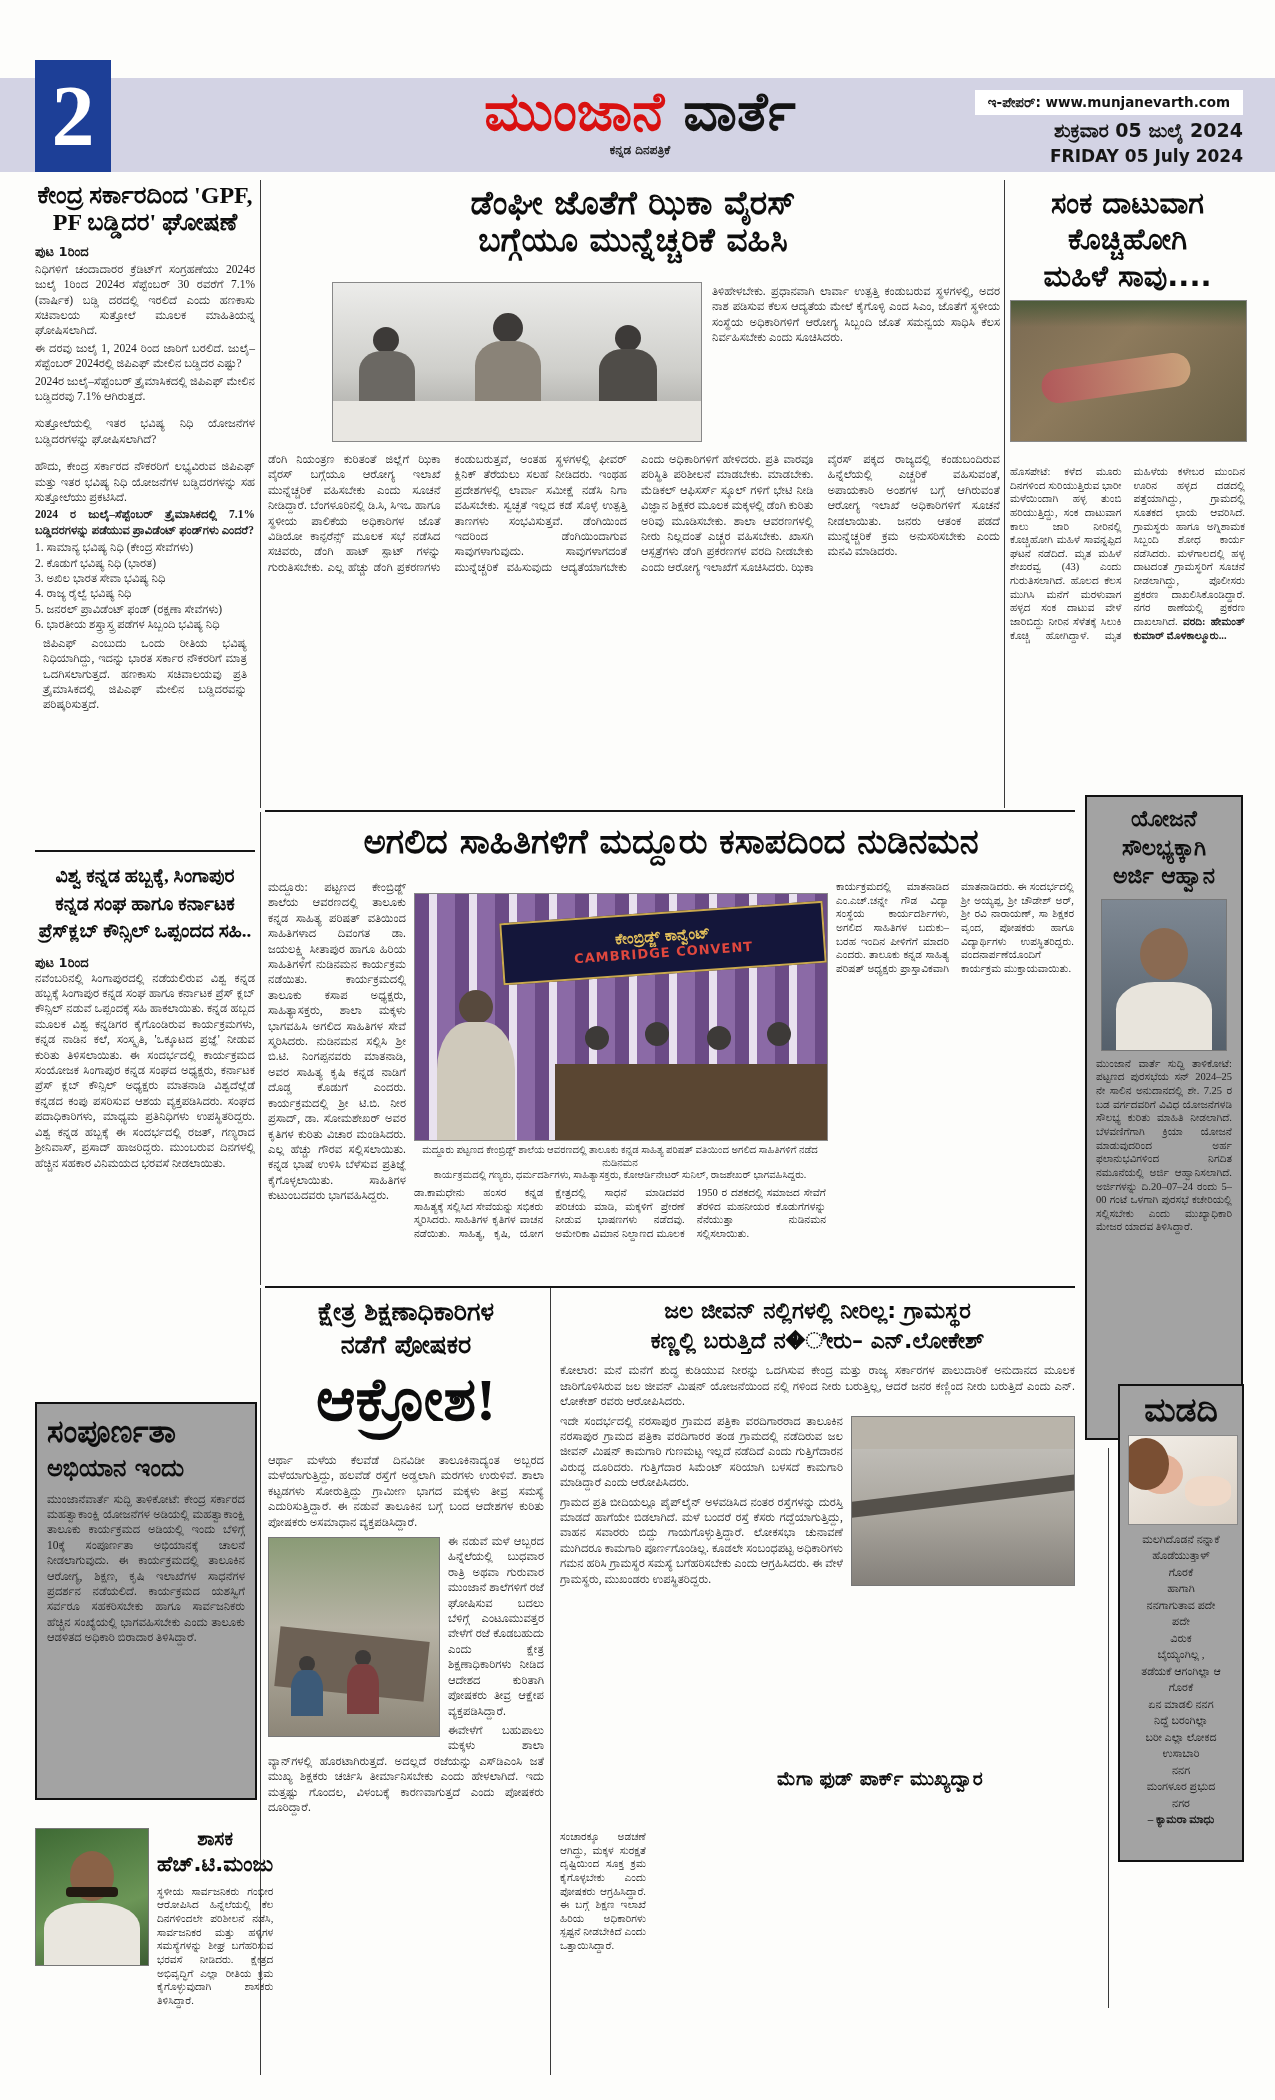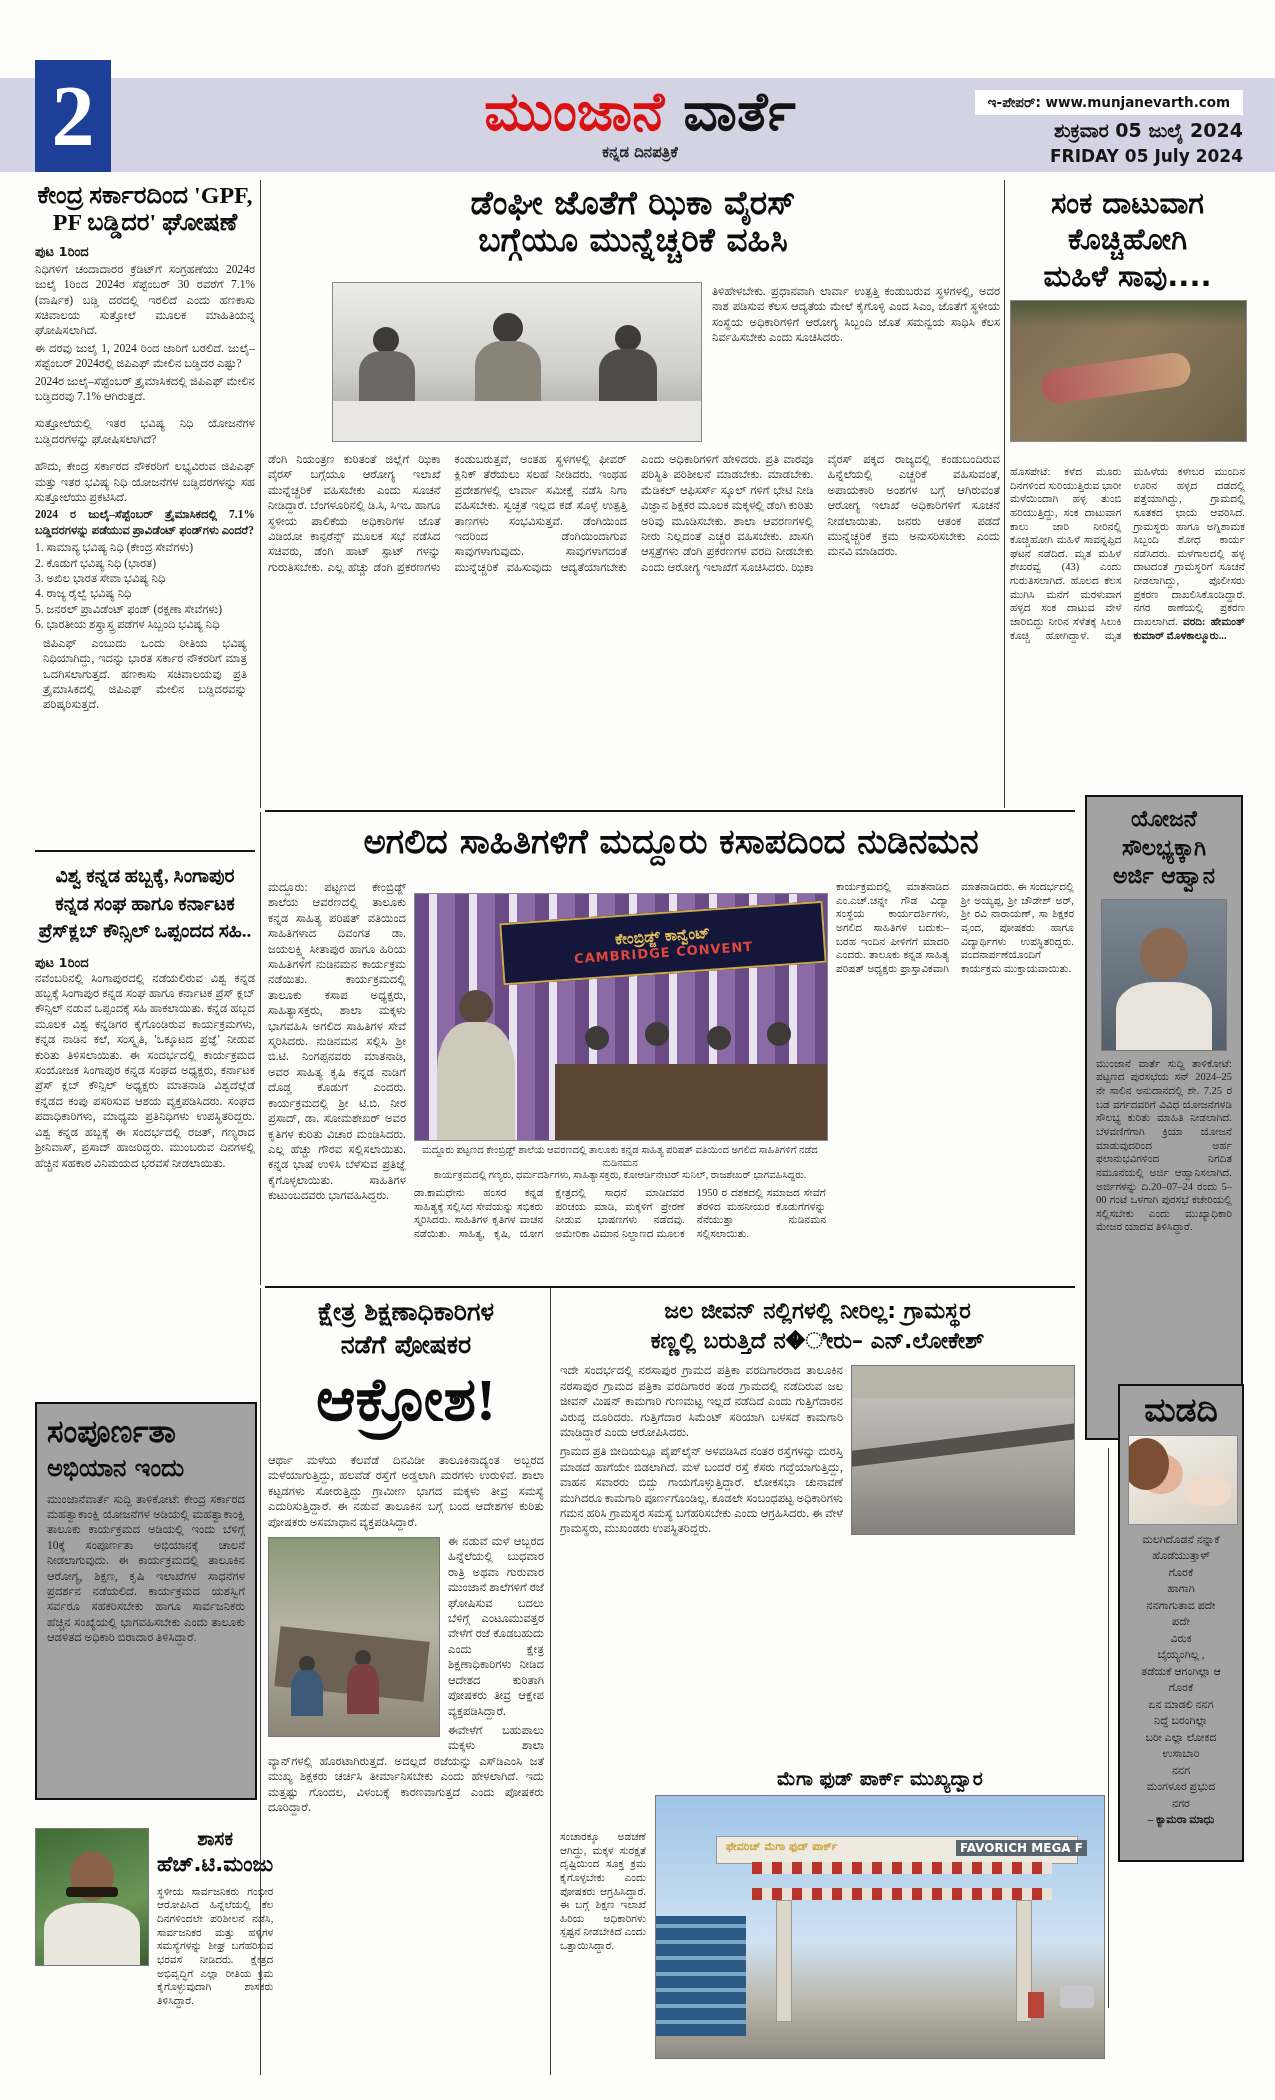--- a/index.html
+++ b/index.html
@@ -36,21 +36,21 @@
 
 <div id="paper">
 
   <div id="band"></div>
   <div id="page-num">2</div>
 
   <div class="abs" style="left:330px;top:80px;width:620px;text-align:center;font-size:54px;font-weight:bold;font-family:'DejaVu Sans',sans-serif;">
     <span class="mast-red">ಮುಂಜಾನೆ</span>
     <span class="mast-black">ವಾರ್ತೆ</span>
   </div>
-  <div class="abs" style="left:330px;top:143px;width:620px;text-align:center;font-size:15px;font-weight:bold;font-family:'DejaVu Sans',sans-serif;color:#222;">ಕನ್ನಡ ದಿನಪತ್ರಿಕೆ</div>
+  <div class="abs" style="left:330px;top:143px;width:620px;text-align:center;font-size:12px;font-weight:bold;font-family:'DejaVu Sans',sans-serif;color:#222;">ಕನ್ನಡ ದಿನಪತ್ರಿಕೆ</div>
 
   <div class="abs" style="left:975px;top:90px;width:268px;height:25px;background:#fff;display:flex;align-items:center;justify-content:center;font-family:'DejaVu Sans',sans-serif;font-weight:bold;font-size:13.5px;">ಇ-ಪೇಪರ್: www.munjanevarth.com</div>
   <div class="abs" style="left:975px;top:119px;width:268px;text-align:right;font-family:'DejaVu Sans',sans-serif;font-weight:bold;font-size:19px;">ಶುಕ್ರವಾರ 05 ಜುಲೈ 2024</div>
   <div class="abs" style="left:975px;top:146px;width:268px;text-align:right;font-family:'DejaVu Sans',sans-serif;font-weight:bold;font-size:17px;">FRIDAY 05 July 2024</div>
 
   <div class="rule-v" style="left:260px;top:180px;height:628px;"></div>
   <div class="rule-v" style="left:1004px;top:180px;height:628px;"></div>
 
   <div class="abs" style="left:35px;top:182px;width:220px;">
     <div class="hl center" style="font-size:24px;font-family:'Liberation Serif',serif;">
@@ -220,43 +220,32 @@
     </div>
   </div>
   <div class="abs body-sm" style="left:560px;top:1830px;width:86px;height:240px;overflow:hidden;">ಸಂಚಾರಕ್ಕೂ ಅಡಚಣೆ ಆಗಿದ್ದು, ಮಕ್ಕಳ ಸುರಕ್ಷತೆ ದೃಷ್ಟಿಯಿಂದ ಸೂಕ್ತ ಕ್ರಮ ಕೈಗೊಳ್ಳಬೇಕು ಎಂದು ಪೋಷಕರು ಆಗ್ರಹಿಸಿದ್ದಾರೆ. ಈ ಬಗ್ಗೆ ಶಿಕ್ಷಣ ಇಲಾಖೆ ಹಿರಿಯ ಅಧಿಕಾರಿಗಳು ಸ್ಪಷ್ಟನೆ ನೀಡಬೇಕಿದೆ ಎಂದು ಒತ್ತಾಯಿಸಿದ್ದಾರೆ.</div>
 
   <div class="abs" style="left:560px;top:1296px;width:515px;">
     <div class="hl center" style="font-size:22px;line-height:1.35;">
       <div>ಜಲ ಜೀವನ್ ನಲ್ಲಿಗಳಲ್ಲಿ ನೀರಿಲ್ಲ: ಗ್ರಾಮಸ್ಥರ</div>
       <div>ಕಣ್ಣಲ್ಲಿ ಬರುತ್ತಿದೆ ನ�ೀರು– ಎನ್.ಲೋಕೇಶ್</div>
     </div>
     <div class="body-txt" style="margin-top:8px;height:385px;overflow:hidden;">
+      <p style="margin:0 0 4px 0;">ಕೋಲಾರ: ಮನೆ ಮನೆಗೆ ಶುದ್ಧ ಕುಡಿಯುವ ನೀರನ್ನು ಒದಗಿಸುವ ಕೇಂದ್ರ ಮತ್ತು ರಾಜ್ಯ ಸರ್ಕಾರಗಳ ಪಾಲುದಾರಿಕೆ ಅನುದಾನದ ಮೂಲಕ ಜಾರಿಗೊಳಿಸಿರುವ ಜಲ ಜೀವನ್ ಮಿಷನ್ ಯೋಜನೆಯಿಂದ ನಲ್ಲಿ ಗಳಿಂದ ನೀರು ಬರುತ್ತಿಲ್ಲ, ಆದರೆ ಜನರ ಕಣ್ಣಿಂದ ನೀರು ಬರುತ್ತಿದೆ ಎಂದು ಎನ್. ಲೋಕೇಶ್ ರವರು ಆರೋಪಿಸಿದರು.</p>
       <div style="position:relative;float:right;width:222px;height:168px;margin:2px 0 4px 8px;border:1px solid #777;background:linear-gradient(180deg,#c9c7c2 0%,#a8a49c 60%,#84807a 100%);overflow:hidden;">
         <div class="abs" style="left:-10px;top:70px;width:260px;height:16px;background:#55514b;transform:rotate(-7deg);"></div>
         <div class="abs" style="left:0;top:0;width:100%;height:32px;background:#b9b4aa;"></div>
       </div>
       <p style="margin:0 0 4px 0;">ಇದೇ ಸಂದರ್ಭದಲ್ಲಿ ನರಸಾಪುರ ಗ್ರಾಮದ ಪತ್ರಿಕಾ ವರದಿಗಾರರಾದ ತಾಲೂಕಿನ ನರಸಾಪುರ ಗ್ರಾಮದ ಪತ್ರಿಕಾ ವರದಿಗಾರರ ತಂಡ ಗ್ರಾಮದಲ್ಲಿ ನಡೆದಿರುವ ಜಲ ಜೀವನ್ ಮಿಷನ್ ಕಾಮಗಾರಿ ಗುಣಮಟ್ಟ ಇಲ್ಲದೆ ನಡೆದಿದೆ ಎಂದು ಗುತ್ತಿಗೆದಾರನ ವಿರುದ್ಧ ದೂರಿದರು. ಗುತ್ತಿಗೆದಾರ ಸಿಮೆಂಟ್ ಸರಿಯಾಗಿ ಬಳಸದೆ ಕಾಮಗಾರಿ ಮಾಡಿದ್ದಾರೆ ಎಂದು ಆರೋಪಿಸಿದರು.</p>
       <p style="margin:0;">ಗ್ರಾಮದ ಪ್ರತಿ ಬೀದಿಯಲ್ಲೂ ಪೈಪ್‌ಲೈನ್ ಅಳವಡಿಸಿದ ನಂತರ ರಸ್ತೆಗಳನ್ನು ದುರಸ್ತಿ ಮಾಡದೆ ಹಾಗೆಯೇ ಬಿಡಲಾಗಿದೆ. ಮಳೆ ಬಂದರೆ ರಸ್ತೆ ಕೆಸರು ಗದ್ದೆಯಾಗುತ್ತಿದ್ದು, ವಾಹನ ಸವಾರರು ಬಿದ್ದು ಗಾಯಗೊಳ್ಳುತ್ತಿದ್ದಾರೆ. ಲೋಕಸಭಾ ಚುನಾವಣೆ ಮುಗಿದರೂ ಕಾಮಗಾರಿ ಪೂರ್ಣಗೊಂಡಿಲ್ಲ. ಕೂಡಲೇ ಸಂಬಂಧಪಟ್ಟ ಅಧಿಕಾರಿಗಳು ಗಮನ ಹರಿಸಿ ಗ್ರಾಮಸ್ಥರ ಸಮಸ್ಯೆ ಬಗೆಹರಿಸಬೇಕು ಎಂದು ಆಗ್ರಹಿಸಿದರು. ಈ ವೇಳೆ ಗ್ರಾಮಸ್ಥರು, ಮುಖಂಡರು ಉಪಸ್ಥಿತರಿದ್ದರು.</p>
     </div>
   </div>
 
   <div class="abs" style="left:655px;top:1768px;width:450px;">
     <div class="hl center" style="font-size:19px;">ಮೆಗಾ ಫುಡ್ ಪಾರ್ಕ್ ಮುಖ್ಯದ್ವಾರ</div>
-    <div style="position:relative;width:448px;height:262px;margin-top:6px;border:1px solid #777;background:linear-gradient(180deg,#9fc4e8 0%,#cfe2f2 55%,#b9b4a8 80%,#8f8b82 100%);overflow:hidden;">
-      <div class="abs" style="left:60px;top:40px;width:360px;height:26px;background:#efeae0;border:1px solid #999;"></div>
-      <div class="abs" style="left:70px;top:44px;font-family:'DejaVu Sans',sans-serif;font-weight:bold;font-size:11px;color:#caa43c;">ಫೇವರಿಚ್ ಮೆಗಾ ಫುಡ್ ಪಾರ್ಕ್</div>
-      <div class="abs" style="left:300px;top:44px;font-family:'DejaVu Sans',sans-serif;font-weight:bold;font-size:12px;color:#fff;background:#5a6570;padding:1px 4px;">FAVORICH MEGA F</div>
-      <div class="abs" style="left:96px;top:66px;width:300px;height:12px;background:repeating-linear-gradient(90deg,#b8332a 0 10px,#e8e2d6 10px 20px);"></div>
-      <div class="abs" style="left:96px;top:92px;width:300px;height:12px;background:repeating-linear-gradient(90deg,#b8332a 0 10px,#e8e2d6 10px 20px);"></div>
-      <div class="abs" style="left:120px;top:104px;width:14px;height:120px;background:#ddd7ca;border:1px solid #999;"></div>
-      <div class="abs" style="left:360px;top:104px;width:14px;height:120px;background:#ddd7ca;border:1px solid #999;"></div>
-      <div class="abs" style="left:0px;top:120px;width:90px;height:120px;background:repeating-linear-gradient(0deg,#2c5a86 0 12px,#7fa8c8 12px 16px);"></div>
-      <div class="abs" style="left:404px;top:190px;width:34px;height:22px;background:#c8c8cc;border-radius:4px;"></div>
-      <div class="abs" style="left:372px;top:196px;width:16px;height:26px;background:#b8443a;"></div>
-    </div>
   </div>
 
   <div class="abs boxed" style="left:1118px;top:1384px;width:126px;height:478px;padding:6px 8px;box-sizing:border-box;">
     <div class="hl center" style="font-size:33px;">ಮಡದಿ</div>
     <div style="position:relative;width:108px;height:88px;margin:6px auto;border:1px solid #888;background:linear-gradient(150deg,#f3efe9 0%,#e4dcd2 60%,#d8cfc4 100%);overflow:hidden;">
       <div class="abs" style="left:10px;top:18px;width:44px;height:40px;border-radius:50%;background:#e4b39a;"></div>
       <div class="abs" style="left:-6px;top:2px;width:46px;height:52px;border-radius:50%;background:#7a4f33;"></div>
       <div class="abs" style="left:56px;top:40px;width:46px;height:30px;border-radius:40%;background:#efd9c8;"></div>
     </div>
     <div>

